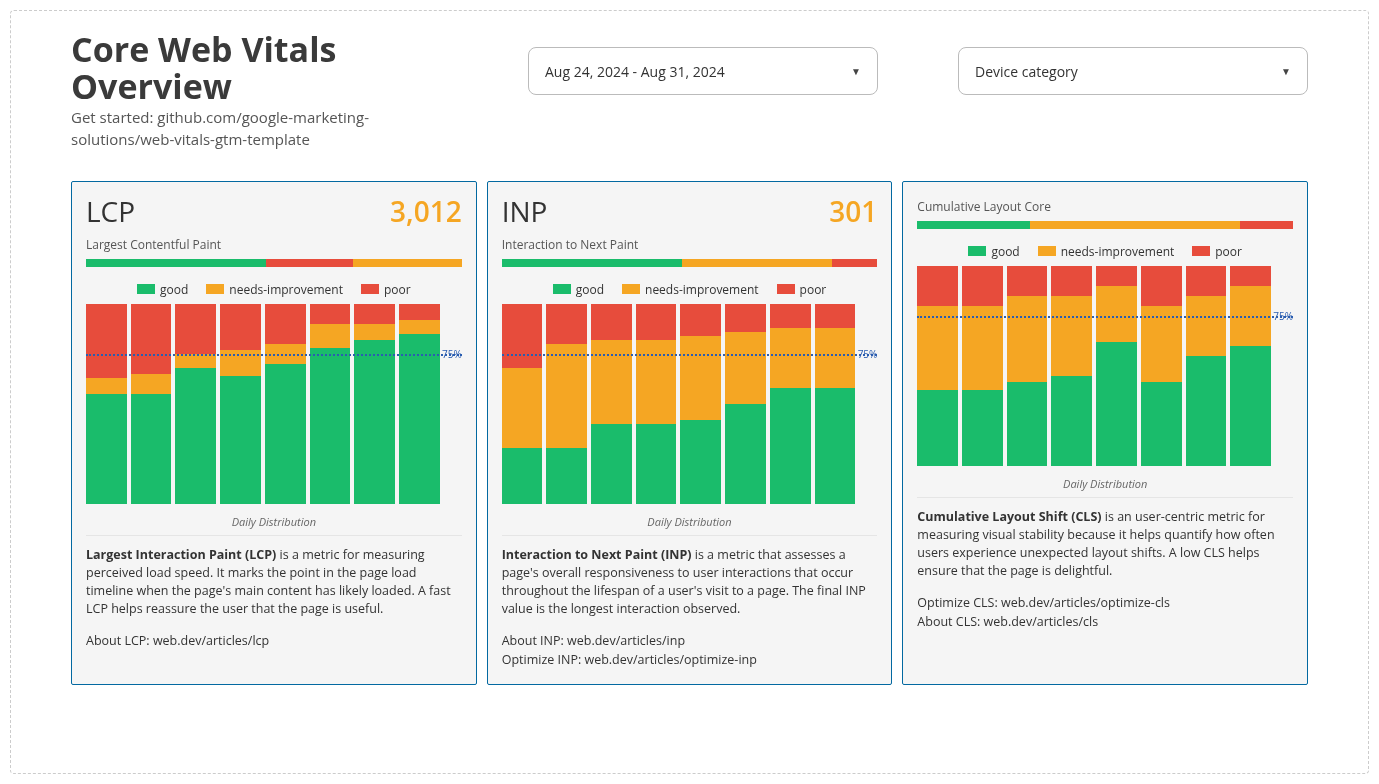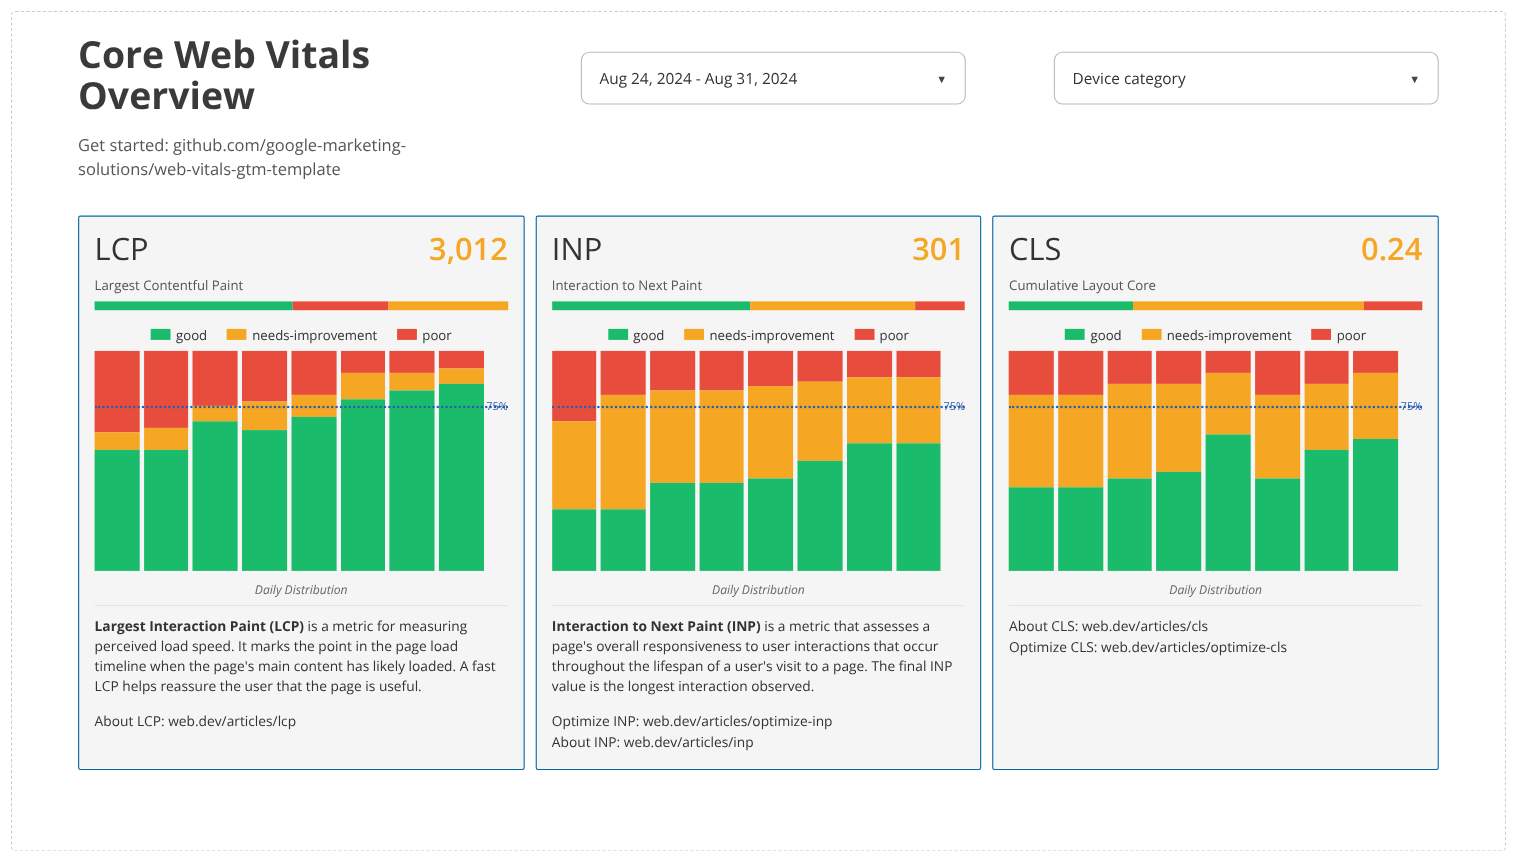--- a/index.html
+++ b/index.html
@@ -20,21 +20,21 @@
     gap: 80px;
     align-items: flex-start;
     margin-bottom: 30px;
   }
   .title-block { flex: 1; }
   h1 {
     font-size: 34px;
     font-weight: 700;
     color: #3a3a3a;
     line-height: 1.1;
-    margin-bottom: 15px;
+    margin-bottom: 0;
   }
   .subline {
     font-size: 15px;
     color: #555;
     line-height: 1.5;
   }
   .filter {
     width: 350px;
     height: 48px;
     border: 1px solid #bbb;
@@ -307,29 +307,25 @@
             <div class="col">
               <div class="seg-r" style="height: 12%;"></div>
               <div class="seg-o" style="height: 30%;"></div>
               <div class="seg-g" style="height: 58%;"></div>
             </div>
           </div>
         </div>
         <div class="chart-caption">Daily Distribution</div>
         <div class="desc"><b>Interaction to Next Paint (INP)</b> is a metric that assesses a page's overall responsiveness to user interactions that occur throughout the lifespan of a user's visit to a page. The final INP value is the longest interaction observed.</div>
         <div class="links">
+          <div><b>About INP:</b> <span>web.dev/articles/inp</span></div>
           <div><b>Optimize INP:</b> <span>web.dev/articles/optimize-inp</span></div>
-          <div><b>About INP:</b> <span>web.dev/articles/inp</span></div>
         </div>
       </div>
       <div class="card">
-        <div class="card-head">
-          <div class="metric-abbr">CLS</div>
-          <div class="metric-value">0.24</div>
-        </div>
         <div class="metric-full">Cumulative Layout Core</div>
         <div class="dist-bar">
           <div class="g" style="width: 30%;"></div>
           <div class="o" style="width: 56%;"></div>
           <div class="r" style="width: 14%;"></div>
         </div>
         <div class="legend">
           <span><i class="sw g"></i>good</span>
           <span><i class="sw o"></i>needs-improvement</span>
           <span><i class="sw r"></i>poor</span>
@@ -374,19 +370,20 @@
               <div class="seg-g" style="height: 55%;"></div>
             </div>
             <div class="col">
               <div class="seg-r" style="height: 10%;"></div>
               <div class="seg-o" style="height: 30%;"></div>
               <div class="seg-g" style="height: 60%;"></div>
             </div>
           </div>
         </div>
         <div class="chart-caption">Daily Distribution</div>
+        <div class="desc"><b>Cumulative Layout Shift (CLS)</b> is an user-centric metric for measuring visual stability because it helps quantify how often users experience unexpected layout shifts. A low CLS helps ensure that the page is delightful.</div>
         <div class="links">
+          <div><b>Optimize CLS:</b> <span>web.dev/articles/optimize-cls</span></div>
           <div><b>About CLS:</b> <span>web.dev/articles/cls</span></div>
-          <div><b>Optimize CLS:</b> <span>web.dev/articles/optimize-cls</span></div>
         </div>
       </div>
     </div>
 </div>
 
 </body></html>

